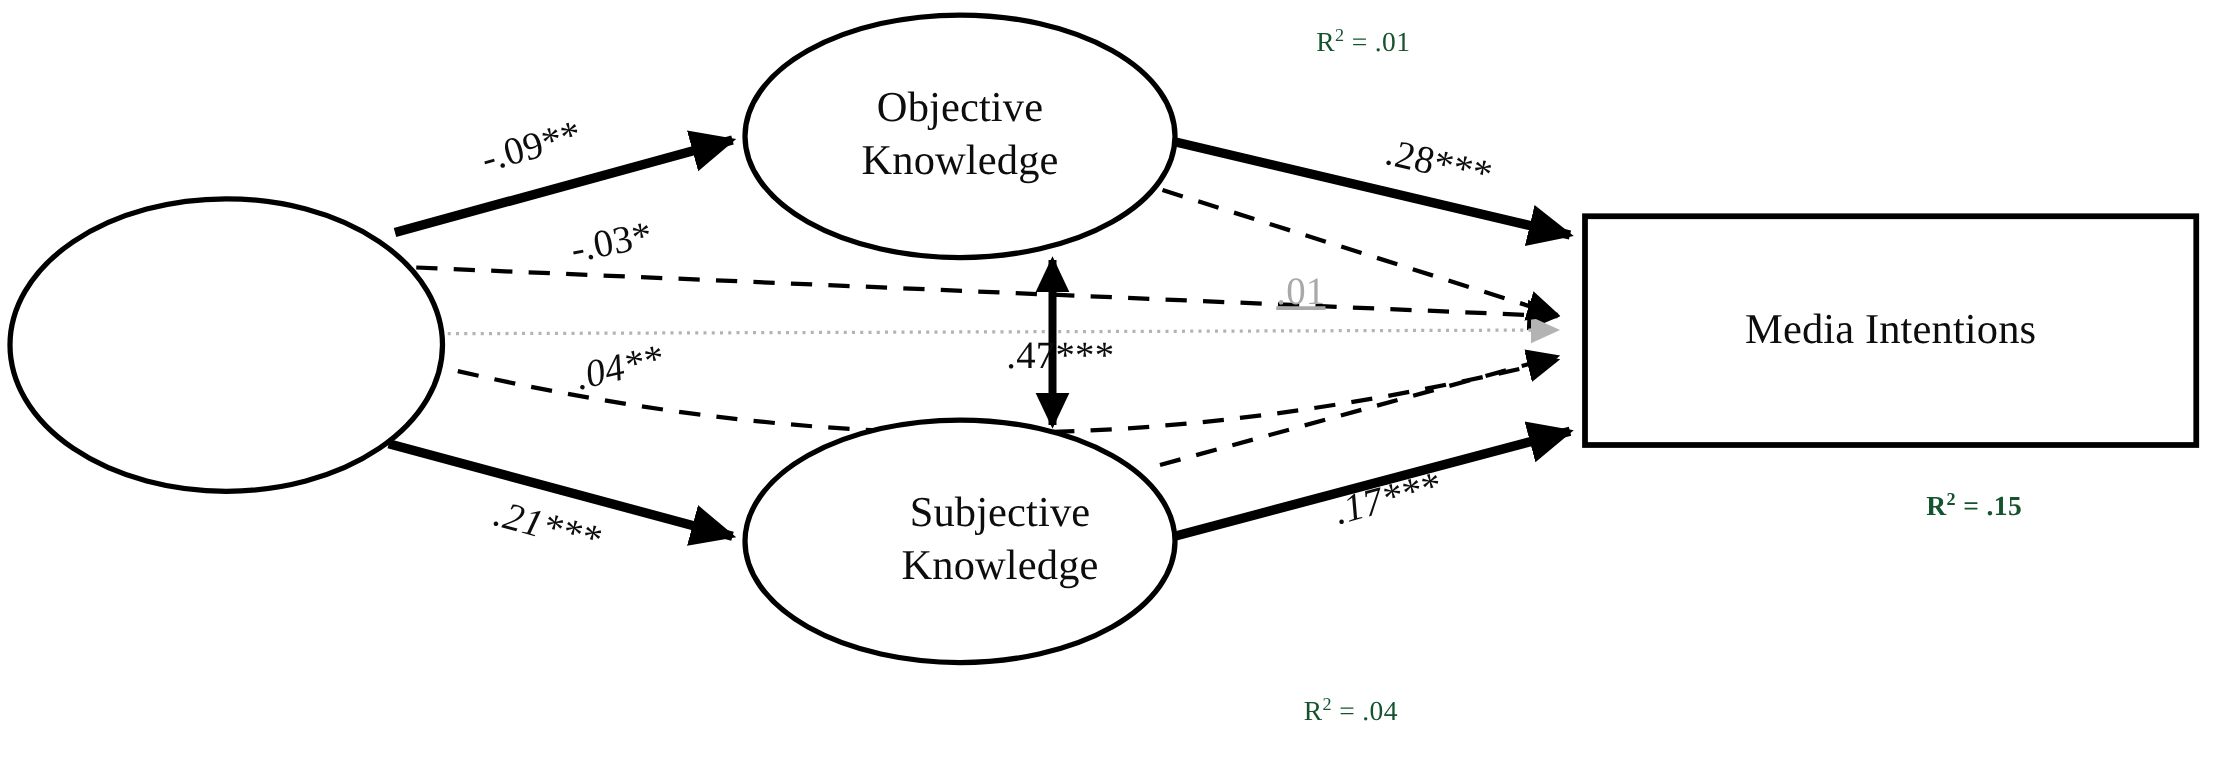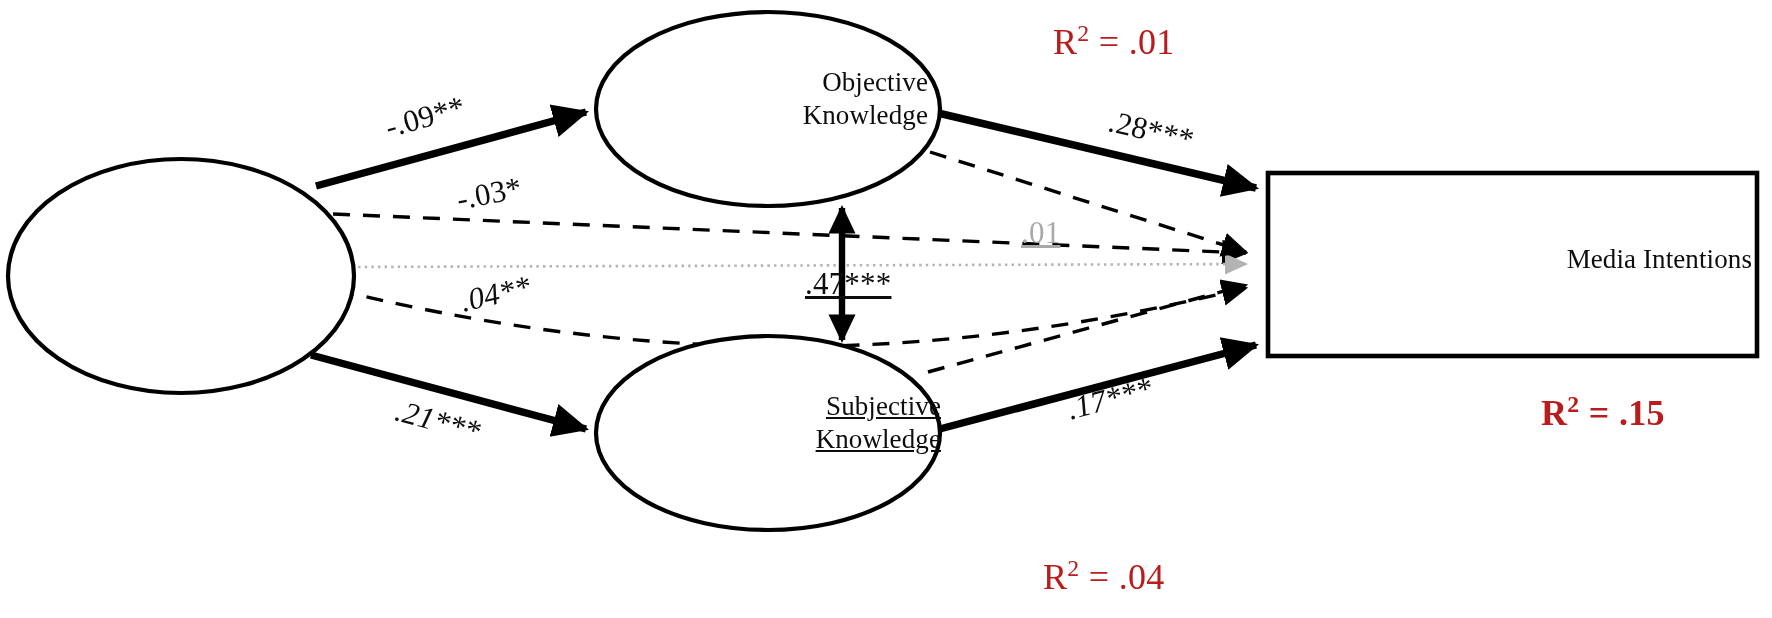--- a/index.html
+++ b/index.html
@@ -52,43 +52,43 @@
     stroke-linecap:butt;
   }
   .edge-double{
     stroke:#000000;
     stroke-width:6.4;
     fill:none;
   }
   
   .node-label{
     position:absolute;
-    text-align:right;
-    font-size:27px;
+    text-align:center;
+    font-size:34px;
     line-height:1.24;
     color:#0d0d0d;
     white-space:pre-line;
     letter-spacing:.1px;
     pointer-events:none;
   }
   .path-label{
     position:absolute;
     font-size:31px;
     font-style:italic;
     color:#0d0d0d;
     white-space:nowrap;
     transform-origin:0 50%;
     letter-spacing:.2px;
   }
   .path-label.plain{ font-style:normal; }
   .path-label.muted{ color:#a9a9a9; font-style:normal;text-decoration:underline; }
   .r2-label{
     position:absolute;
-    font-size:36px;
-    color:#b91c1c;
+    font-size:22px;
+    color:#14532d;
     white-space:nowrap;
     letter-spacing:.3px;
   }
   .r2-label sup{
     font-size:.66em;
     vertical-align:super;
     line-height:0;
   }
 </style>
 </head>
@@ -135,40 +135,40 @@
     <ellipse class="node-shape" cx="181" cy="276" rx="173" ry="117"></ellipse>
     <ellipse class="node-shape" cx="768" cy="109" rx="172" ry="97"></ellipse>
     <ellipse class="node-shape" cx="768" cy="433" rx="172" ry="97"></ellipse>
     <rect class="node-shape rect" x="1268" y="173" width="489" height="183"></rect>
   </svg>
 
 
   <div class="node-label" style="left:608px; top:66px; width:320px;">Objective
 Knowledge</div>
 
-  <div class="node-label" style="left:621px; top:390px; width:320px;text-decoration:underline;">Subjective
+  <div class="node-label" style="left:640px; top:390px; width:320px;">Subjective
 Knowledge</div>
 
   <div class="node-label" style="left:1273px; top:243px; width:479px;">Media Intentions</div>
 
   <div class="path-label plain" style="left:386px; top:110px; transform:rotate(-15.5deg);">-.09**</div>
 
   <div class="path-label plain" style="left:457px; top:182px; transform:rotate(-11deg);">-.03*</div>
 
   <div class="path-label" style="left:461px; top:284px; transform:rotate(-13deg);">.04**</div>
 
   <div class="path-label" style="left:396px; top:392px; transform:rotate(15deg);">.21***</div>
 
   <div class="path-label muted" style="left:1021px; top:215px;">.01</div>
 
   <div class="path-label plain" style="left:1109px; top:103px; transform:rotate(13deg);">.28***</div>
 
   <div class="path-label" style="left:1068px; top:392px; transform:rotate(-15deg);">.17***</div>
 
-  <div class="path-label plain" style="left:805px; top:266px;text-decoration:underline;">.47***</div>
+  <div class="path-label plain" style="left:805px; top:266px;">.47***</div>
 
   <div class="r2-label" style="left:1053px; top:21px;"><span>R</span><sup>2</sup><span> = .01</span></div>
 
   <div class="r2-label" style="left:1043px; top:556px;"><span>R</span><sup>2</sup><span> = .04</span></div>
 
   <div class="r2-label" style="left:1541px; top:392px;font-weight:bold;"><span>R</span><sup>2</sup><span> = .15</span></div>
 
 </div>
 
 </body></html>

